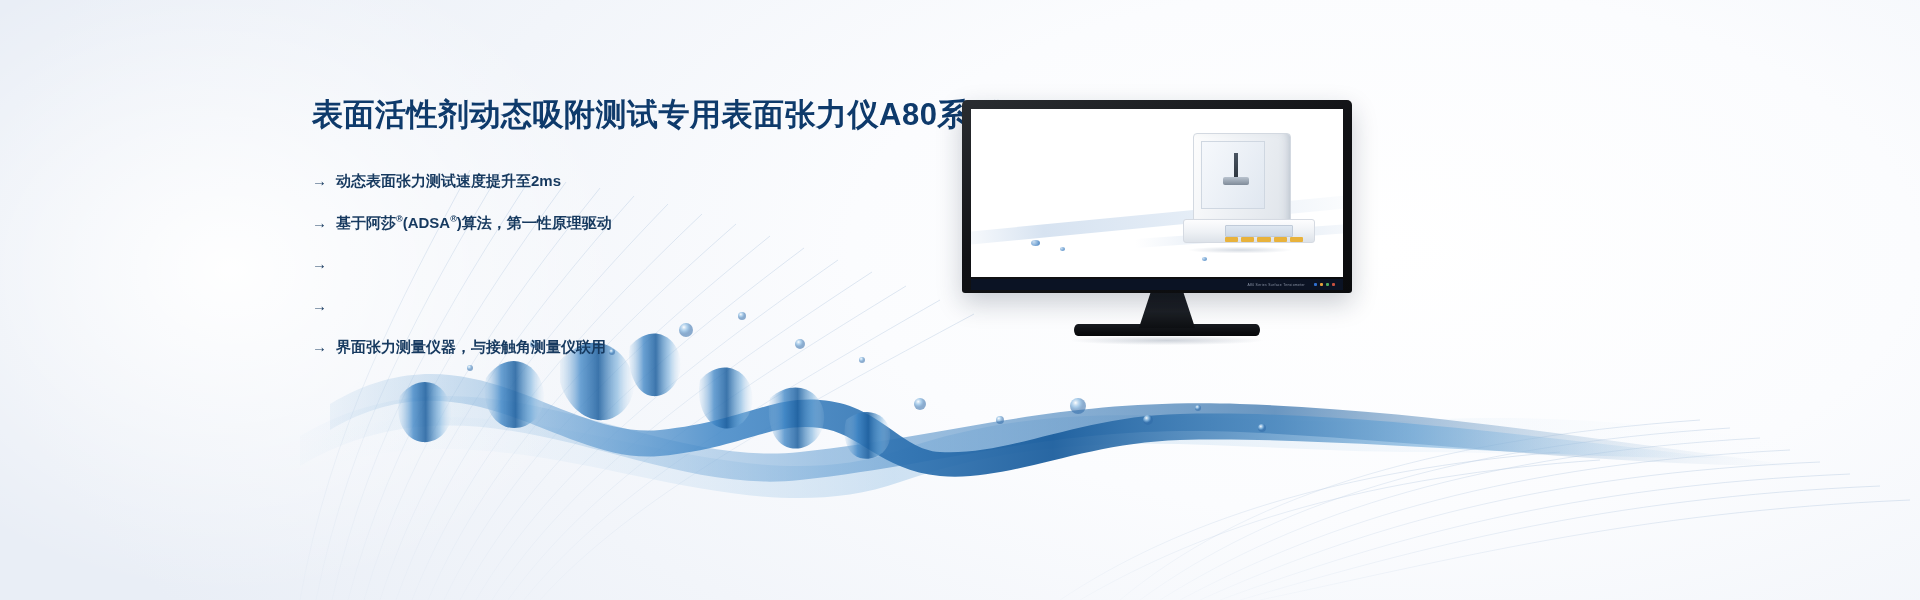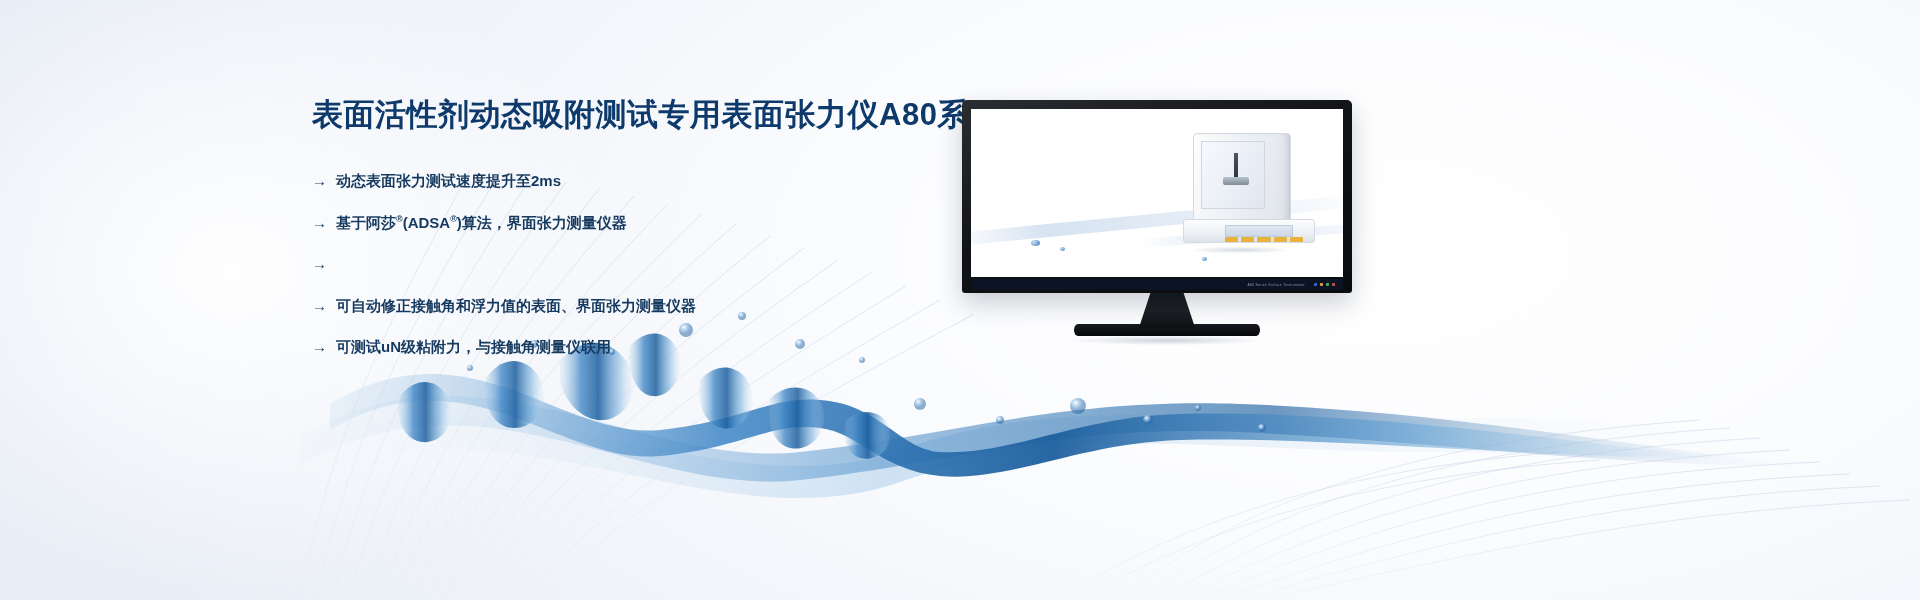--- a/index.html
+++ b/index.html
@@ -383,35 +383,34 @@
 
     <ul class="bullets">
 
       <li class="bullet">
         <span class="arrow-icon">→</span>
         <span><span>动态表面张力测试速度提升至2ms</span></span>
       </li>
 
       <li class="bullet">
         <span class="arrow-icon">→</span>
-        <span><span>基于阿莎</span><span class="sup-r">®</span><span>(ADSA</span><span class="sup-r">®</span><span>)算法，界面张力测量仪器</span></span>
+        <span><span>基于阿莎</span><span class="sup-r">®</span><span>(ADSA</span><span class="sup-r">®</span><span>)算法，第一性原理驱动</span></span>
       </li>
 
       <li class="bullet">
         <span class="arrow-icon">→</span>
       </li>
 
       <li class="bullet">
         <span class="arrow-icon">→</span>
-        <span><span>可自动修正接触角和浮力值的表面、界面张力测量仪器</span></span>
       </li>
 
       <li class="bullet">
         <span class="arrow-icon">→</span>
-        <span><span>可测试uN级粘附力，与接触角测量仪联用</span></span>
+        <span><span>界面张力测量仪器，与接触角测量仪联用</span></span>
       </li>
 
     </ul>
   </div>
 
   <div class="monitor-wrap">
 
     <div class="monitor-shadow"></div>
     <div class="monitor-base"></div>
     <div class="monitor-neck"></div>

